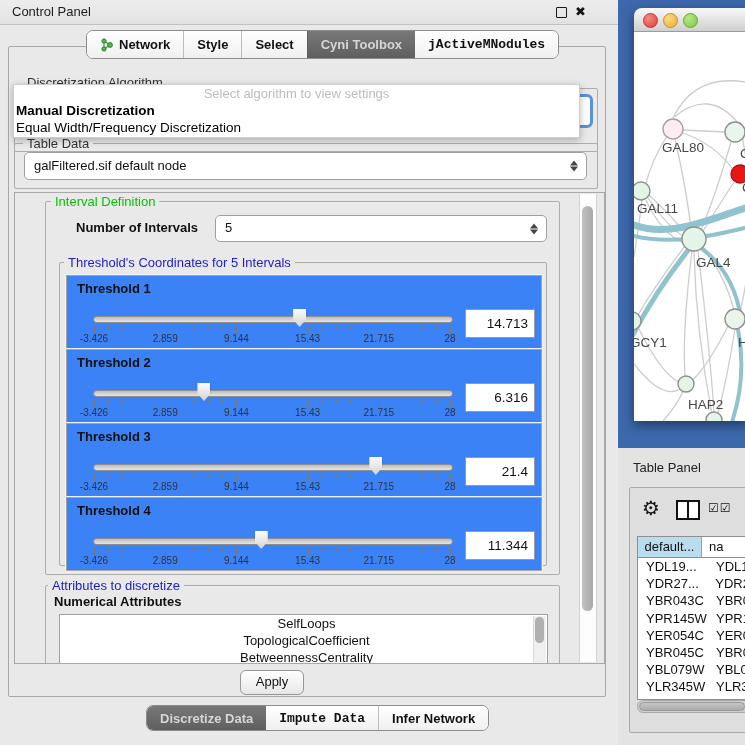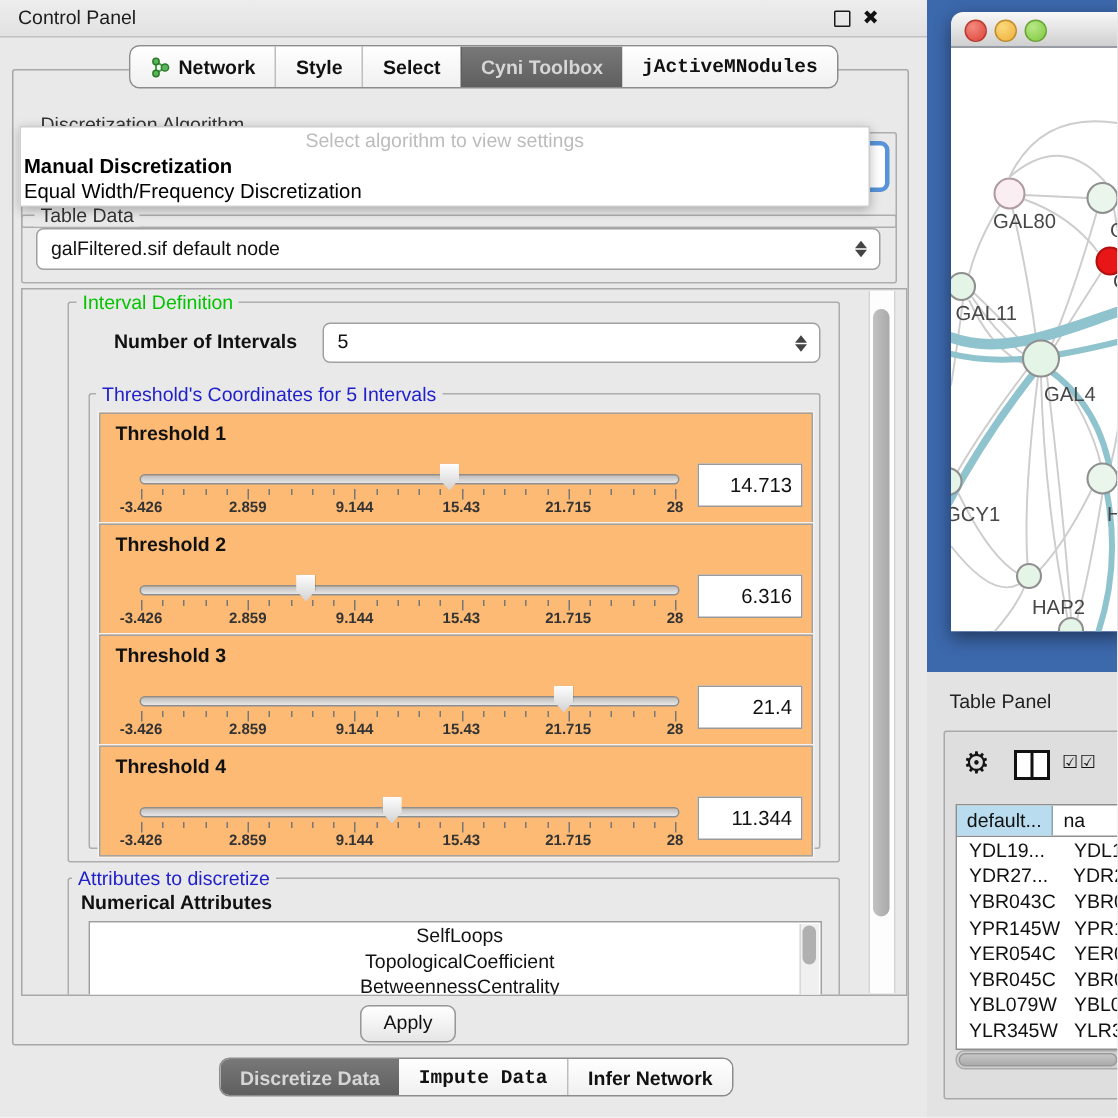--- a/index.html
+++ b/index.html
@@ -34,29 +34,29 @@
   .combo-focus{position:absolute;left:20px;top:94px;width:567px;height:28px;border:3px solid #5693d8;border-radius:6px;background:#fff;z-index:2;}
   .popup{position:absolute;left:13px;top:84px;width:565px;height:52px;background:#fff;border:1px solid #cdcdcd;box-shadow:0 2px 7px rgba(0,0,0,.28);z-index:5;}
   .popup .hint{text-align:center;color:#bcbcbc;font-size:13px;line-height:16px;margin-top:1px;}
   .popup .opt{font-size:13.5px;line-height:17px;padding-left:2px;color:#000;}
   .popup .opt.b{font-weight:bold;}
   
   .inner-panel{position:absolute;left:14px;top:192px;width:589px;height:470px;border:1px solid #a8a8a8;background:#e9e9e9;overflow:hidden;}
   .vsb{position:absolute;right:7px;top:1px;bottom:1px;width:16px;background:#fdfdfd;border-left:1px solid #d2d2d2;border-right:1px solid #d2d2d2;}
   .vsb .thumb{position:absolute;left:2px;top:12px;width:11px;height:405px;background:linear-gradient(90deg,#c2c2c2,#a9a9a9);border-radius:6px;}
   
-  .tbox{position:absolute;left:6px;width:474px;height:72px;border:1px solid #a3a3a3;background:#fdba74;box-shadow:0 0 0 1px #f2f2f2;}
+  .tbox{position:absolute;left:6px;width:474px;height:72px;border:1px solid #a3a3a3;background:#3b82f6;box-shadow:0 0 0 1px #f2f2f2;}
   .tbox .tl{position:absolute;left:10px;top:5px;font-weight:bold;font-size:13px;color:#111;}
   .track{position:absolute;left:26px;top:40px;width:358px;height:5px;border:1px solid #8e8e8e;border-radius:4px;background:linear-gradient(#bdbdbd,#e6e6e6);}
   .handle{position:absolute;top:33px;width:13px;height:18px;background:linear-gradient(#fefefe,#d2d2d2);clip-path:polygon(0 0,100% 0,100% 58%,50% 100%,0 58%);filter:drop-shadow(0 0 1px rgba(0,0,0,.6));}
   .ticks{position:absolute;left:27px;top:50px;width:356px;height:8px;}
   .tick{position:absolute;top:0;width:1px;height:4px;background:#777;}
   .tick.major{height:7px;}
   .tlabels{position:absolute;left:27px;top:57px;width:356px;height:12px;}
-  .tlabels span{position:absolute;transform:translateX(-50%);font-size:10px;font-weight:bold;color:#333;white-space:nowrap;}
+  .tlabels span{position:absolute;transform:translateX(-50%);font-size:10px;font-weight:normal;color:#333;white-space:nowrap;}
   .vbox{position:absolute;left:398px;top:33px;width:62px;height:27px;background:#fff;border:1px solid #9a9a9a;text-align:right;line-height:27px;padding-right:6px;font-size:13.5px;}
   
   .listbox{position:absolute;background:#fff;border:1px solid #9f9f9f;overflow:hidden;}
   .listbox .li{padding-left:6px;line-height:17px;font-size:13px;color:#111;white-space:nowrap;}
   .lsb{position:absolute;right:1px;top:1px;bottom:1px;width:12px;background:#f0f0f0;border-left:1px solid #d8d8d8;}
   .lsb .thumb{position:absolute;left:1px;top:1px;width:9px;height:26px;background:#b0b0b0;border-radius:5px;}
   
   .applybtn{position:absolute;left:240px;top:670px;width:62px;height:23px;background:linear-gradient(#ffffff,#e6e6e6);border:1px solid #979797;border-radius:6px;text-align:center;line-height:21px;font-size:13px;color:#111;}
   .btabs{position:absolute;left:146px;top:705px;height:24px;display:inline-flex;background:#fdfdfd;border:1px solid #8c8c8c;border-radius:7px;overflow:hidden;}
   .btabs .tab{padding:0 13px;font-size:13px;}

